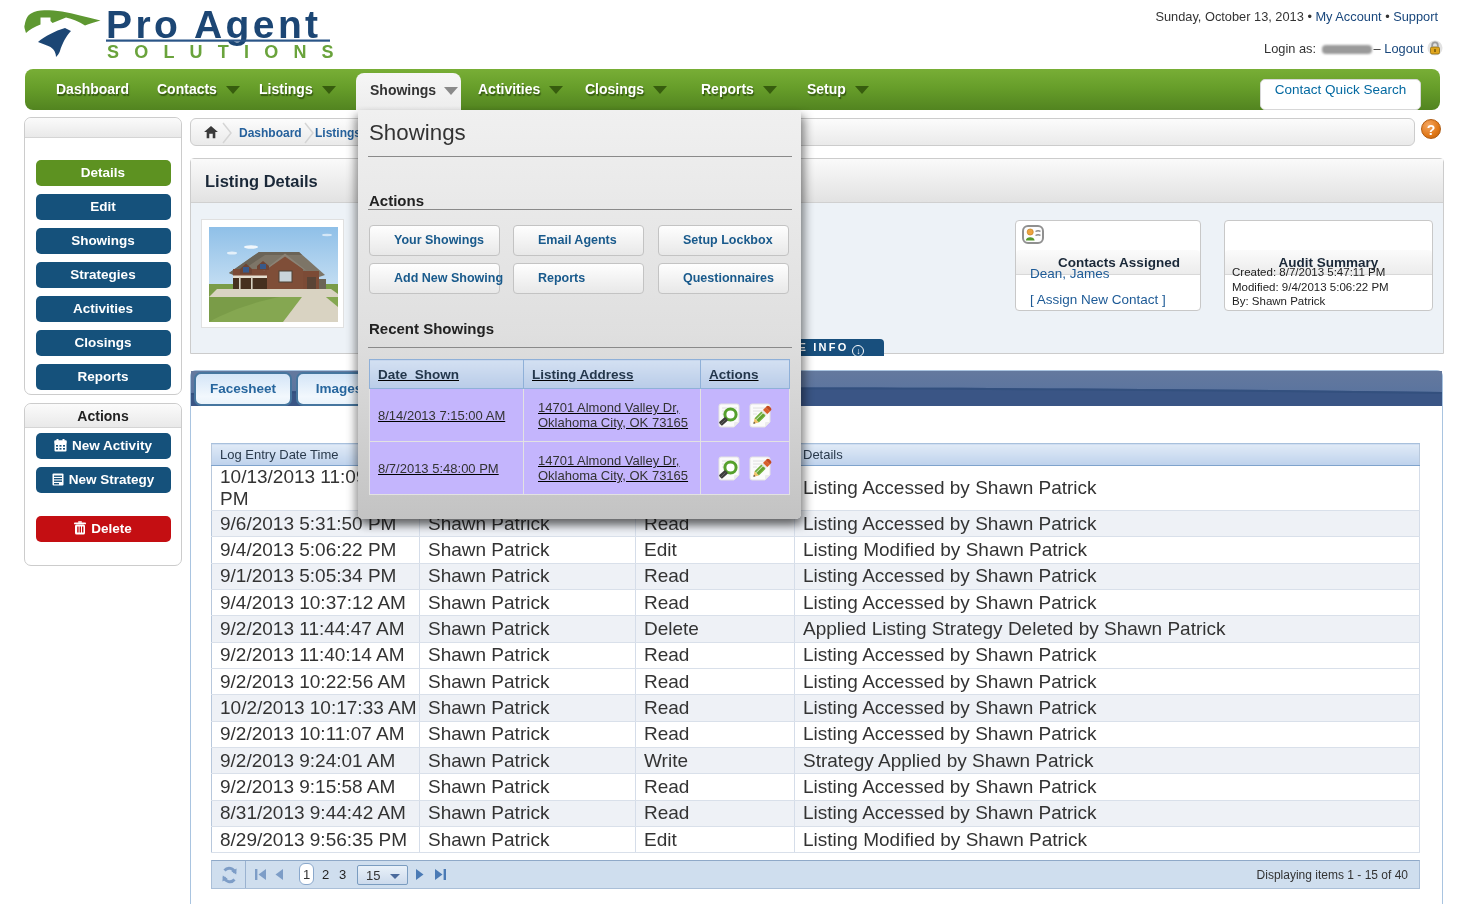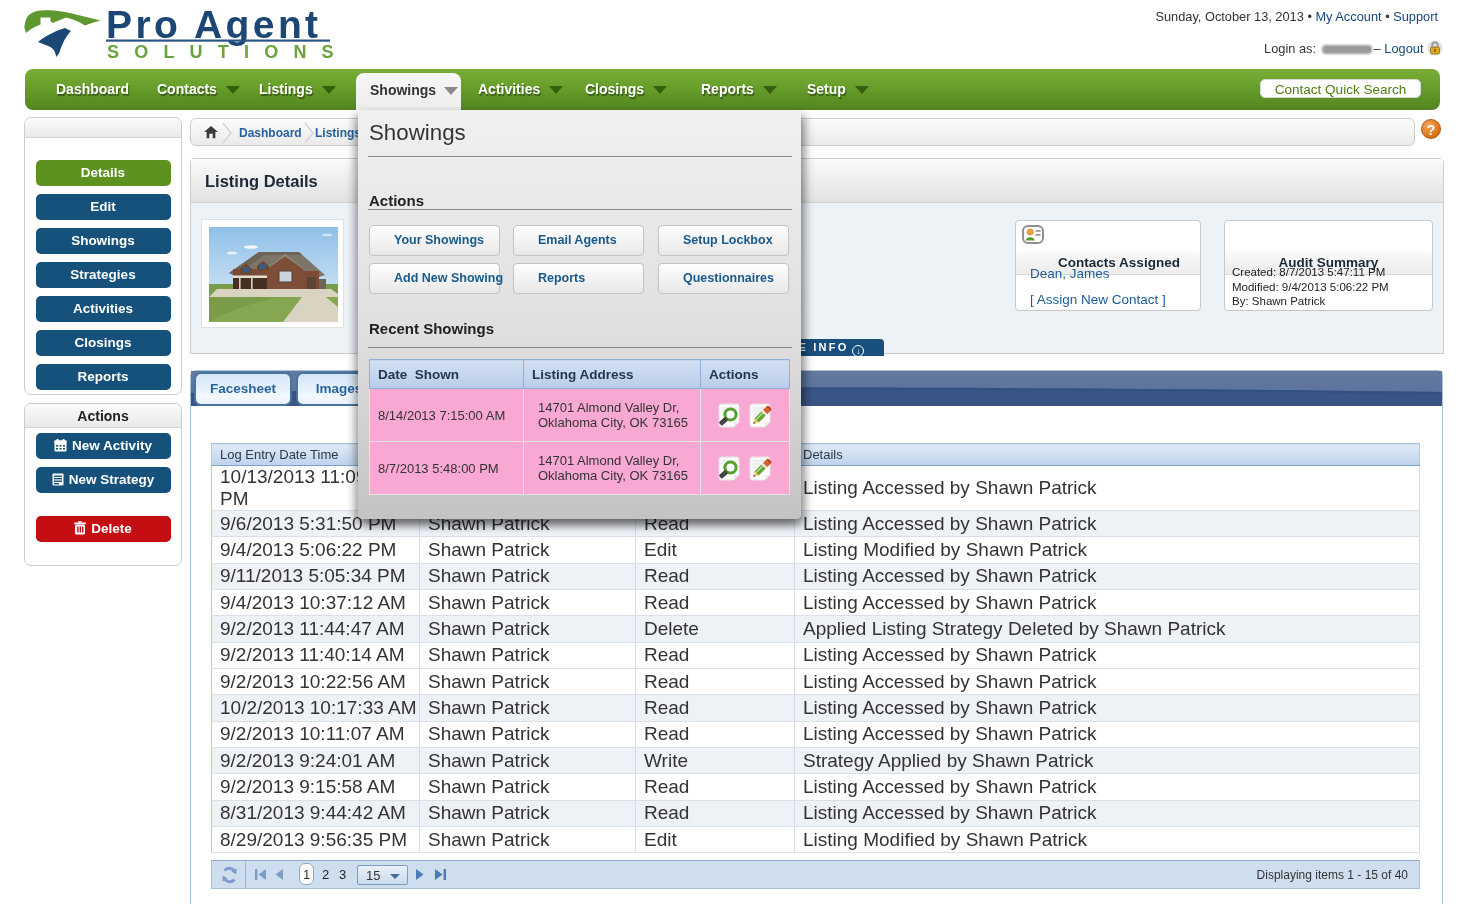--- a/index.html
+++ b/index.html
@@ -18,23 +18,23 @@
 .navitem { position:absolute; top:0; height:41px; line-height:41px; color:#fff;
   font-weight:bold; font-size:14px; text-shadow:1px 1.5px 1px rgba(20,40,0,0.55); white-space:nowrap; }
 .navarrow { display:inline-block; width:0; height:0; border-left:7px solid transparent;
   border-right:7px solid transparent; border-top:8px solid #375d0e; margin-left:9px; vertical-align:middle; }
 #tab-showings { position:absolute; left:331px; top:4px; width:105px; height:37px;
   background:linear-gradient(#f6f6f6,#ededed); border-radius:8px 8px 0 0;
   color:#333; font-weight:bold; font-size:14px; line-height:35px; text-align:left; }
 #tab-showings span.t { margin-left:14px; }
 #tab-showings .navarrow2 { display:inline-block; width:0; height:0; border-left:7px solid transparent;
   border-right:7px solid transparent; border-top:8px solid #8a8a8a; margin-left:8px; vertical-align:middle; }
-#qsearch { position:absolute; right:19px; top:10px; width:161px; height:19px;
+#qsearch { position:absolute; right:19px; top:10px; width:161px; height:31px;
   background:#fff; border:1px solid #d7d7d7; border-radius:5px; font-size:13.5px;
-  color:#4d7c0f; text-align:center; line-height:19px;margin-left:28px; }
+  color:#0369a1; text-align:center; line-height:19px;margin-left:28px; }
 
 .sidepanel { position:absolute; left:24px; width:158px; background:#fff;
   border:1px solid #ccc; border-radius:7px; }
 .sidepanel .phead { height:20px; background:linear-gradient(#fbfbfb,#e9e9e9);
   border-bottom:1px solid #d5d5d5; border-radius:7px 7px 0 0; text-align:center;
   font-weight:bold; font-size:13.5px; color:#222; line-height:20px; }
 .sbtn { display:block; width:135px; height:26px; margin:8px auto 0 auto; border-radius:5px;
   background:#15517b; color:#fff; font-weight:bold; font-size:13.5px; text-align:center;
   line-height:26px; text-decoration:none; }
 .sbtn.green { background:#5d9221; }
@@ -81,24 +81,24 @@
 
 #dd { position:absolute; left:358px; top:110px; width:443px; height:409px;
   background:linear-gradient(#f0f0f0, #dfdfdf 55%, #c3c3c3 100%); border-radius:0 0 5px 5px;
   box-shadow:4px 6px 10px rgba(0,0,0,0.42), -4px 5px 8px rgba(0,0,0,0.3); }
 #dd h1 { font-weight:normal; font-size:22.3px; color:#333; position:absolute; left:11px; top:10px; }
 .ddhr { position:absolute; left:10px; width:424px; height:1px; background:#8a8a8a; }
 .ddh2 { position:absolute; left:11px; font-size:15px; font-weight:bold; color:#222; }
 .ddbtn { position:absolute; width:131px; height:31px; background:linear-gradient(#fefefe,#e8e8e8);
   border:1px solid #c3c3c3; border-radius:4px; color:#195a8c; font-weight:bold; font-size:12.5px;
   line-height:29px; padding-left:24px; white-space:nowrap; }
-#ddtbl { position:absolute; left:11px; top:249px; width:421px; border-collapse:collapse; table-layout:fixed; background:#fff; }
+#ddtbl { position:absolute; left:11px; top:249px; width:421px; border-collapse:collapse; table-layout:fixed; background:#fff;text-decoration:underline; }
 #ddtbl th { height:29px; background:linear-gradient(#d3e0f2,#b9cce8); border:1px solid #8fb0d8;
   border-top:1px solid #8fb0d8; font-size:13.5px; color:#24374c; text-align:left; padding-left:8px; }
-#ddtbl td { height:53px; font-size:13px; color:#333; border:1px solid #e2e2e2; background:#f9a8d4; }
+#ddtbl td { height:53px; font-size:13px; color:#333; border:1px solid #e2e2e2; background:#c4b5fd; }
 </style>
 </head>
 <body>
 
 <svg class="abs" style="left:24px;top:4px" width="340" height="62" viewBox="0 0 340 62">
   <path d="M2,29 C0.5,24 0,22.5 0.7,21 C2,14 4,11 7,9.5 C11,7 16,6.2 21,6.3 C27,6.3 32,6.6 38,7.6 C44,8.7 50,9.8 56,11.4 C63,13.2 70,14.8 76.5,16.5 C71,18 65,19.8 61,21.5 C55,17.5 48,14.8 42,13.5 L28.5,19 L26.5,17 L26.5,13.5 L16.5,13.5 L16.5,20.5 C11,22.5 5.5,25.5 2,29 Z" fill="#5e9831"></path>
   <path d="M41,24 L47,27 C42,32 38,40 36,47 C35,50 33,52 32,53 C32,47 28,43 23,41.5 L14,38 C21,32 31,27 41,24 Z" fill="#1c4674"></path>
   <text x="82" y="33.5" font-size="39" font-weight="bold" fill="#1c4674" font-family="Liberation Sans,sans-serif" letter-spacing="3.4">Pro Agent</text>
   <rect x="82" y="35.5" width="224" height="2.2" fill="#2a5587"></rect>
   <text x="83" y="54" font-size="18" font-weight="bold" fill="#6aa33c" font-family="Liberation Sans,sans-serif" letter-spacing="15.2">SOLUTIONS</text>
@@ -304,21 +304,21 @@
           <td>Read</td>
           <td>Listing Accessed by Shawn Patrick</td>
         </tr>
     <tr>
           <td>9/4/2013 5:06:22 PM</td>
           <td>Shawn Patrick</td>
           <td>Edit</td>
           <td>Listing Modified by Shawn Patrick</td>
         </tr>
     <tr class="alt">
-          <td>9/11/2013 5:05:34 PM</td>
+          <td>9/1/2013 5:05:34 PM</td>
           <td>Shawn Patrick</td>
           <td>Read</td>
           <td>Listing Accessed by Shawn Patrick</td>
         </tr>
     <tr>
           <td>9/4/2013 10:37:12 AM</td>
           <td>Shawn Patrick</td>
           <td>Read</td>
           <td>Listing Accessed by Shawn Patrick</td>
         </tr>

